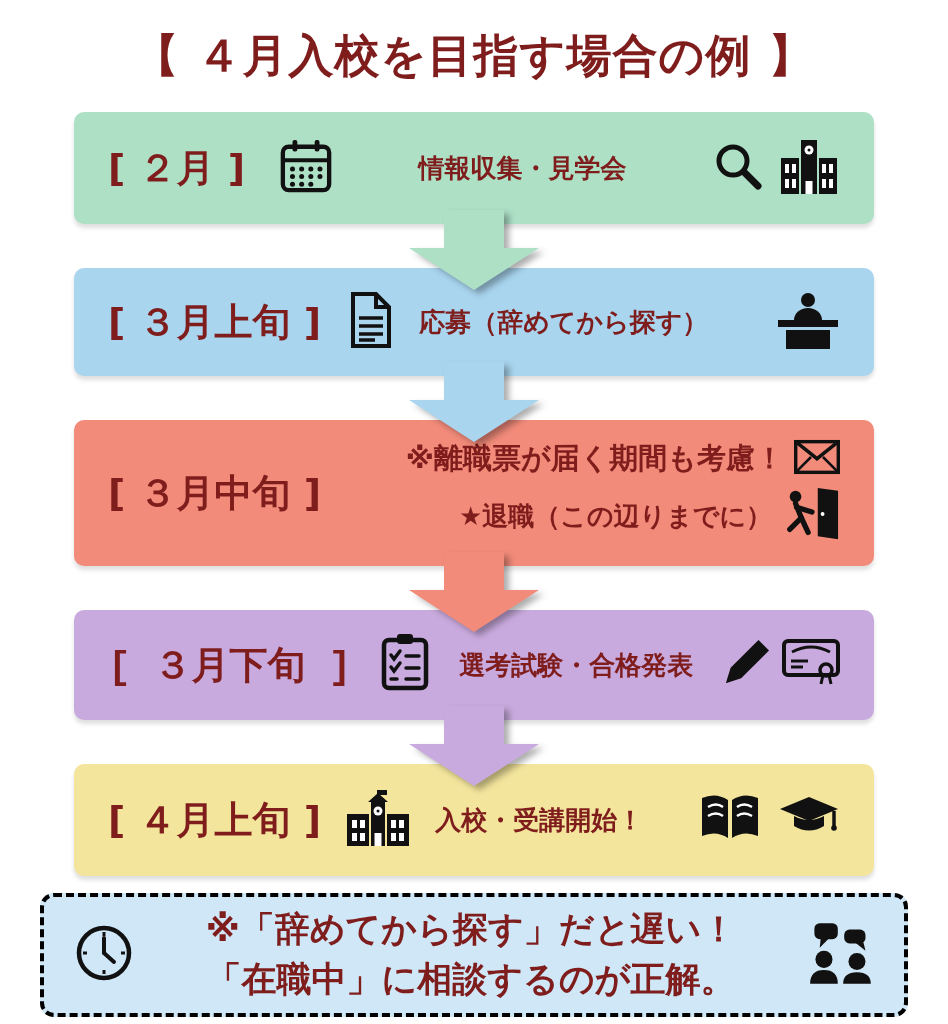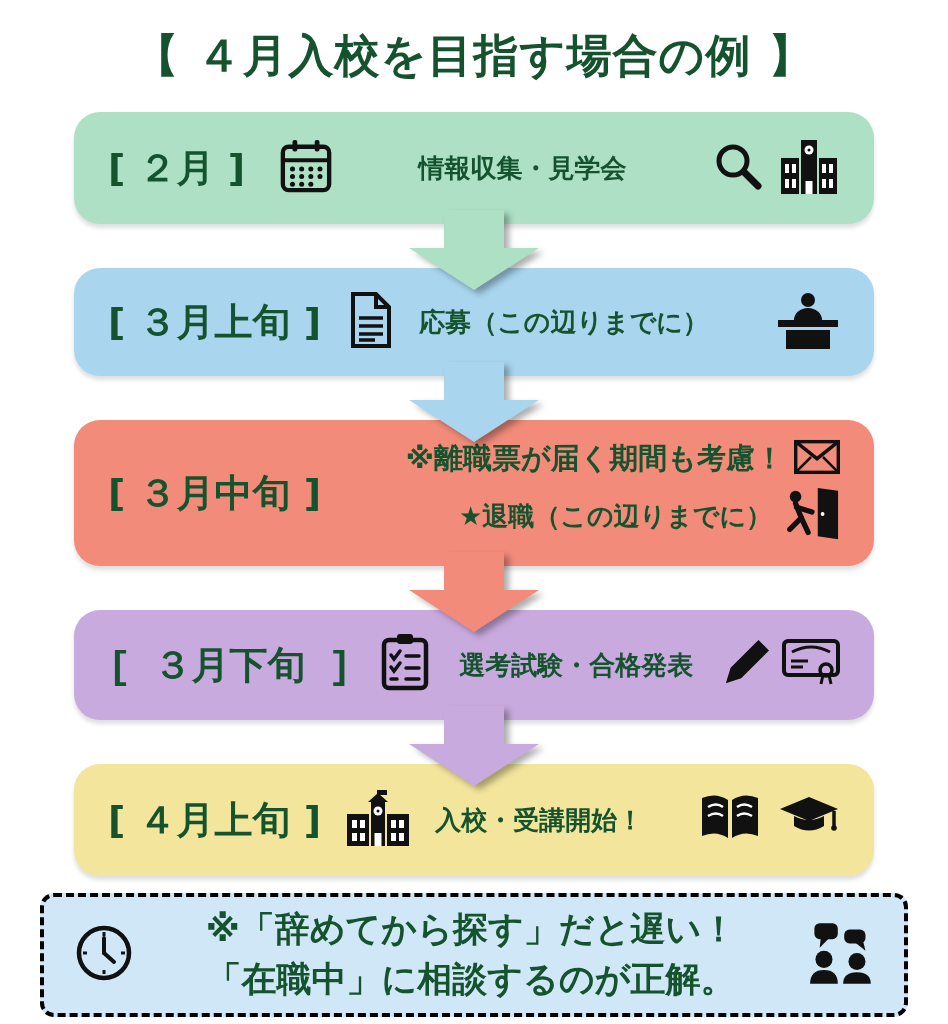--- a/index.html
+++ b/index.html
@@ -1,27 +1,27 @@
 <!DOCTYPE html>
 <html><head>
 <meta charset="utf-8">
 <style>
   html,body{margin:0;padding:0;background:#ffffff;}
   .canvas{
     width:948px;height:1024px;position:relative;overflow:hidden;background:#fff;
     font-family:"DejaVu Sans","Liberation Sans",sans-serif;
-    font-weight:bold;color:#14532d;
+    font-weight:bold;color:#7f1d1d;
   }
   .title{
     padding-top:26px;text-align:center;font-size:45px;font-weight:800;
     letter-spacing:1px;white-space:nowrap;
   }
   .flow{width:800px;margin:26px auto 0;display:flex;flex-direction:column;}
   .step{
-    border-radius:26px;display:flex;align-items:center;
+    border-radius:10px;display:flex;align-items:center;
     padding:0 34px;box-sizing:border-box;position:relative;z-index:1;
     box-shadow:0 4px 4px rgba(0,0,0,0.13);
   }
   .b1{height:112px;}
   .b2{height:108px;}
   .b3{height:146px;}
   .b4{height:110px;}
   .b5{height:112px;}
   .step-label{font-size:38px;white-space:nowrap;}
   .step-text{font-size:26px;white-space:nowrap;}
@@ -121,21 +121,21 @@
         <span class="icon">
           <svg width="46" height="56" viewBox="0 0 46 56">
             <path d="M6,2 H29 L42,15 V54 H6 Z" fill="none" stroke="#111" stroke-width="4"></path>
             <path d="M29,2 V15 H42" fill="none" stroke="#111" stroke-width="4"></path>
             <line x1="12" y1="26" x2="36" y2="26" stroke="#111" stroke-width="3.5"></line>
             <line x1="12" y1="34" x2="36" y2="34" stroke="#111" stroke-width="3.5"></line>
             <line x1="12" y1="42" x2="36" y2="42" stroke="#111" stroke-width="3.5"></line>
             <line x1="12" y1="48" x2="28" y2="48" stroke="#111" stroke-width="3.5"></line>
           </svg>
         </span>
-        <span class="step-text">応募（この辺りまでに）</span>
+        <span class="step-text">応募（辞めてから探す）</span>
       </div>
       <div class="grp" style="margin-left:auto;">
         <span class="icon">
           <svg width="64" height="58" viewBox="0 0 64 58">
             <circle cx="32" cy="9" r="7" fill="#111"></circle>
             <path d="M18,29 a14,12 0 0 1 28,0 Z" fill="#111"></path>
             <rect x="2" y="29" width="60" height="7" fill="#111"></rect>
             <rect x="10" y="39" width="44" height="19" fill="#111"></rect>
           </svg>
         </span>

